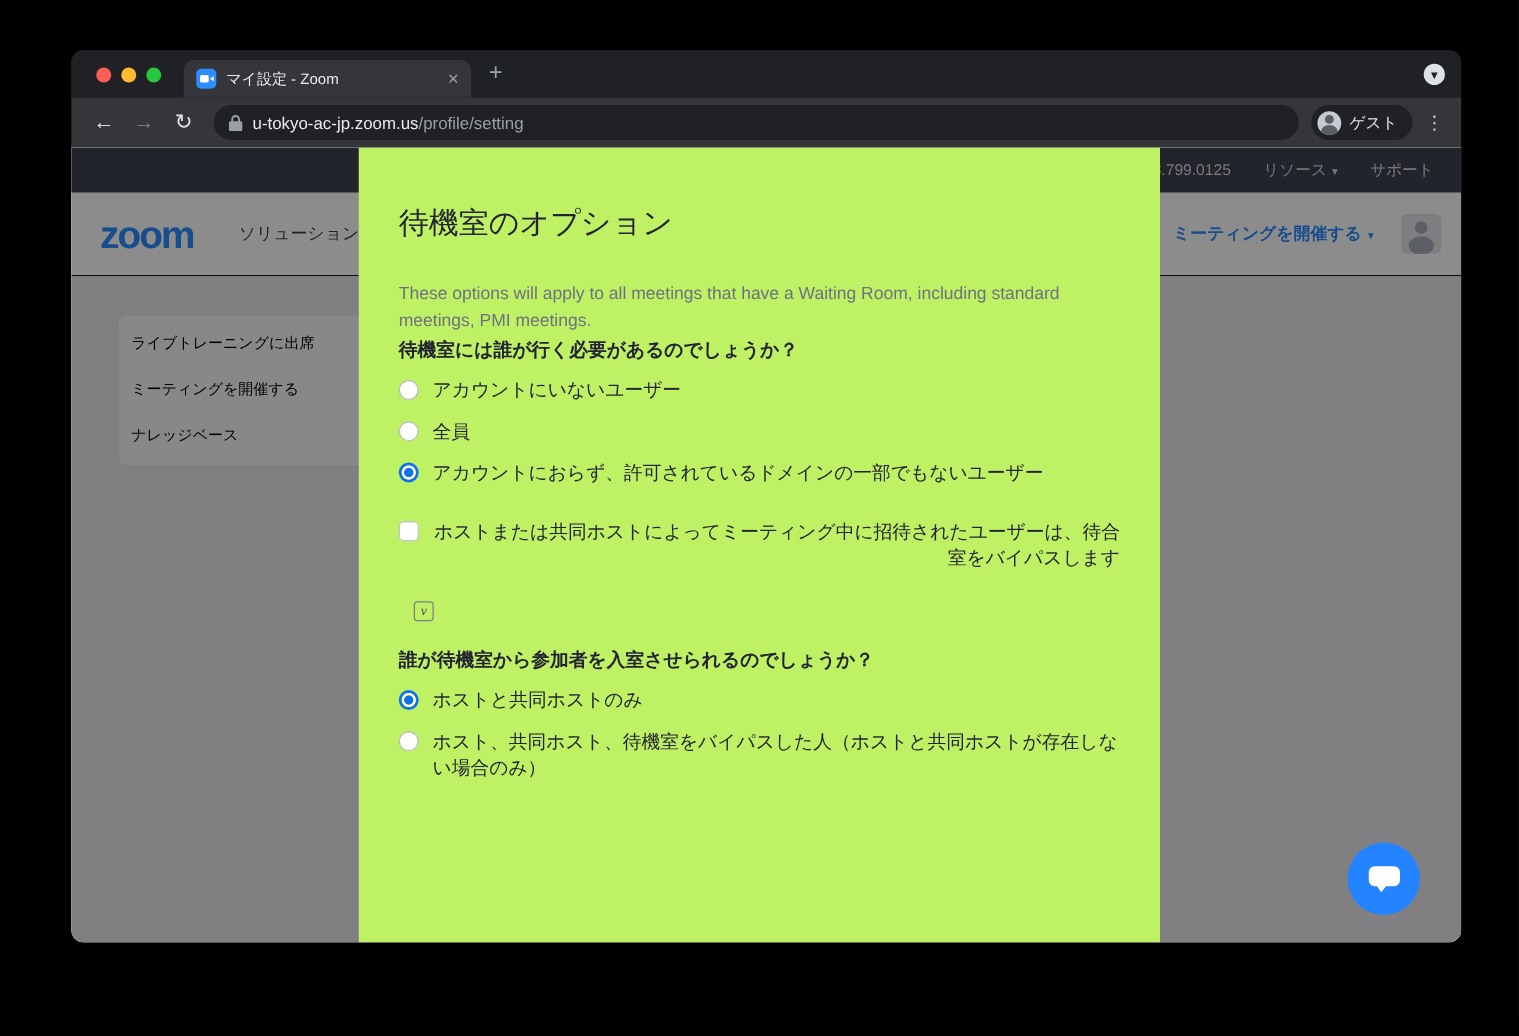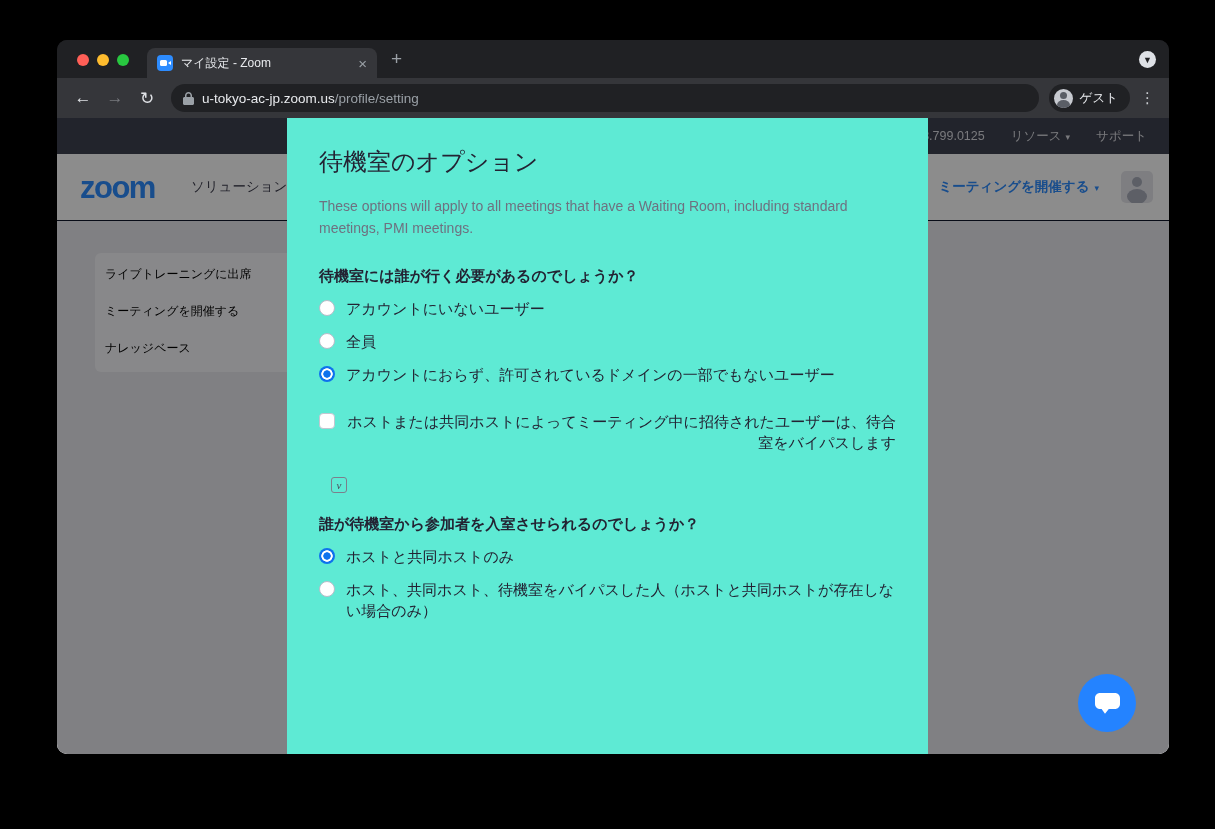--- a/index.html
+++ b/index.html
@@ -62,25 +62,25 @@
   .hdr-avatar::before { content:""; position:absolute; left:11px; top:6px; width:10px; height:10px; border-radius:50%; background:#a9adbb; }
   .hdr-avatar::after { content:""; position:absolute; left:6px; top:18px; width:20px; height:15px; border-radius:50%; background:#a9adbb; }
 
   .page-body { height:533px; background:#e9e9ee; position:relative; }
   .side-panel { position:absolute; left:38px; top:32px; width:262px; height:119px; background:#f8f8fb; border-radius:6px; padding:13px 0 0 10px; }
   .side-link { color:#000000; font-size:12px; margin-bottom:20px; white-space:nowrap; }
 
   
   .overlay { position:absolute; inset:0; background:rgba(0,0,0,0.45); z-index:5; }
 
-  .modal { position:absolute; left:230px; top:0; width:641px; height:636px; background:#5eead4;
-    border-radius:0 0 0 0; z-index:10; padding:28px 32px; overflow:hidden; color:#232333; }
+  .modal { position:absolute; left:230px; top:0; width:641px; height:636px; background:#bef264;
+    border-radius:0 0 0 0; z-index:10; padding:44px 32px; overflow:hidden; color:#232333; }
   .modal-title { font-size:24px; font-weight:normal; color:#232333; }
-  .modal-desc { margin-top:18px; font-size:14px; line-height:1.55; color:#6e7180; max-width:545px; }
-  .q-heading { margin-top:28px; font-size:15px; font-weight:bold; color:#232333; }
+  .modal-desc { margin-top:30px; font-size:14px; line-height:1.55; color:#6e7180; max-width:545px; }
+  .q-heading { margin-top:4px; font-size:15px; font-weight:bold; color:#232333; }
   .q-heading.en { font-size:14.5px; margin-top:20px; }
   .opt-group { margin-top:6px; }
   .opt-row { display:flex; align-items:flex-start; gap:11px; margin:12px 0; }
   .radio { width:16px; height:16px; border-radius:50%; border:1px solid #b8bcc9; background:#fff; flex-shrink:0; margin-top:2px; }
   .radio.on { border:none; width:16px; height:16px;
     background:radial-gradient(circle at center, #0e72ed 0 3.4px, #fff 4px 5.4px, #0e72ed 6px); }
   .checkbox { width:16px; height:16px; border-radius:4px; border:1px solid #c3c6d1; background:#fff; flex-shrink:0; margin-top:2px; }
   .opt-label { font-size:15px; line-height:21px; color:#232333; }
   .domain-box { display:block; margin:4px 0 0 26px; width:545px; height:73px; border:1px solid #ced0d9;
     border-radius:8px; padding:10px 14px; font-size:14px; color:#232333; resize:none; outline:none;

